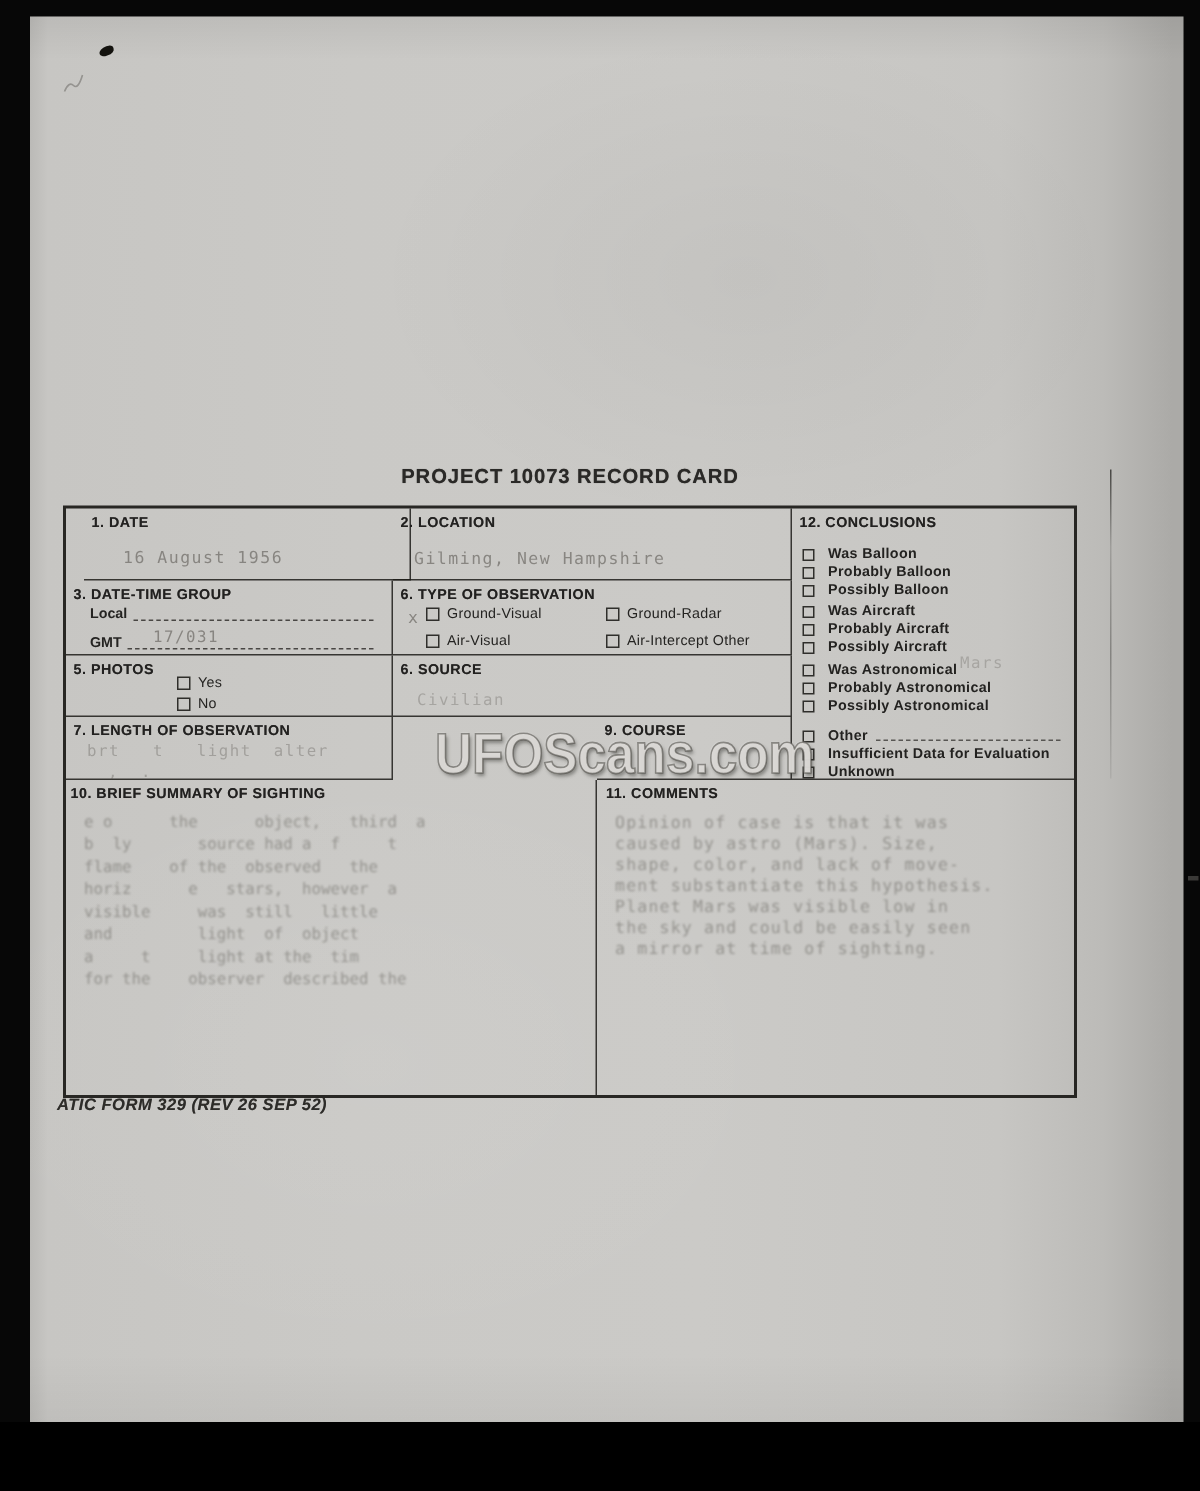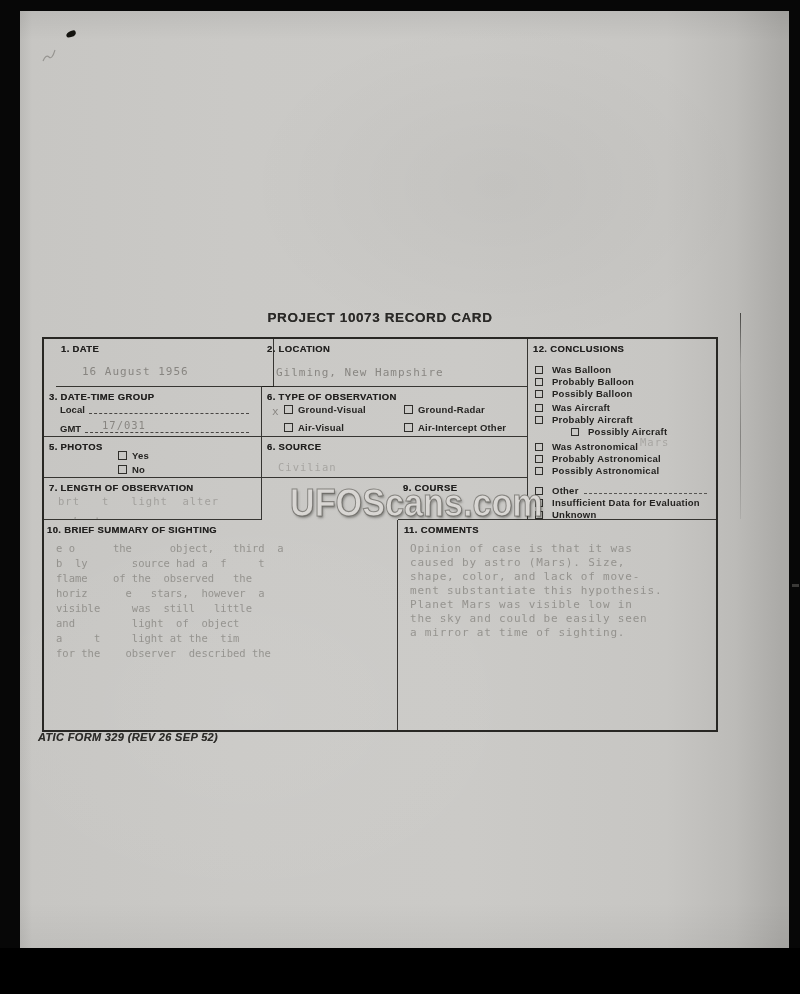--- a/index.html
+++ b/index.html
@@ -20,21 +20,21 @@
         text-shadow:0 0 .5px rgba(40,38,34,.7);}
   .card{position:absolute;left:42px;top:337px;width:676px;height:395px;box-sizing:border-box;
         border:2px solid rgba(26,25,22,.92);}
   .cell{position:absolute;box-sizing:border-box;}
   .br{border-right:1.6px solid rgba(28,27,24,.85);}
   .bb{border-bottom:1.6px solid rgba(28,27,24,.85);}
   .lbl{position:absolute;left:5px;top:4px;font-size:9.5px;font-weight:700;letter-spacing:.35px;
        color:#222120;white-space:nowrap;text-shadow:0 0 .4px rgba(35,33,30,.6);}
   .cb{display:inline-block;width:7px;height:7px;border:1.3px solid rgba(30,29,26,.9);
       margin-right:5px;flex:none;}
-  .opt{position:absolute;display:flex;align-items:center;font-size:9.5px;font-weight:700;
+  .opt{position:absolute;display:flex;align-items:center;font-size:9.5px;font-weight:400;
        color:#252422;white-space:nowrap;letter-spacing:.2px;}
   .dtg-row{position:absolute;left:16px;right:10px;display:flex;align-items:flex-end;
        font-size:9.5px;font-weight:700;color:#252422;}
   .dotline{flex:1;border-bottom:1.2px dashed rgba(40,38,35,.8);margin:0 2px 1px 4px;height:10px;}
   .typed{position:absolute;font-family:"DejaVu Sans Mono",monospace;
          color:rgba(88,85,79,.58);filter:blur(.45px);letter-spacing:1px;white-space:pre;}
   .lines{position:absolute;font-family:"DejaVu Sans Mono",monospace;
          color:rgba(96,93,87,.5);filter:blur(.55px);}
   .lines>div{white-space:pre;}
   .summary-lines{left:12px;top:21px;font-size:10.5px;}
@@ -157,21 +157,21 @@
           <span>Possibly Balloon</span>
         </div>
       <div class="ci" style="top:63px;">
           <span class="cb"></span>
           <span>Was Aircraft</span>
         </div>
       <div class="ci" style="top:75px;">
           <span class="cb"></span>
           <span>Probably Aircraft</span>
         </div>
-      <div class="ci" style="top:87px;margin-left:36px;">
+      <div class="ci" style="top:87px;">
           <span class="cb"></span>
           <span>Possibly Aircraft</span>
         </div>
       <div class="ci" style="top:102px;">
           <span class="cb"></span>
           <span>Was Astronomical</span>
         </div>
       <div class="ci" style="top:114px;">
           <span class="cb"></span>
           <span>Probably Astronomical</span>

